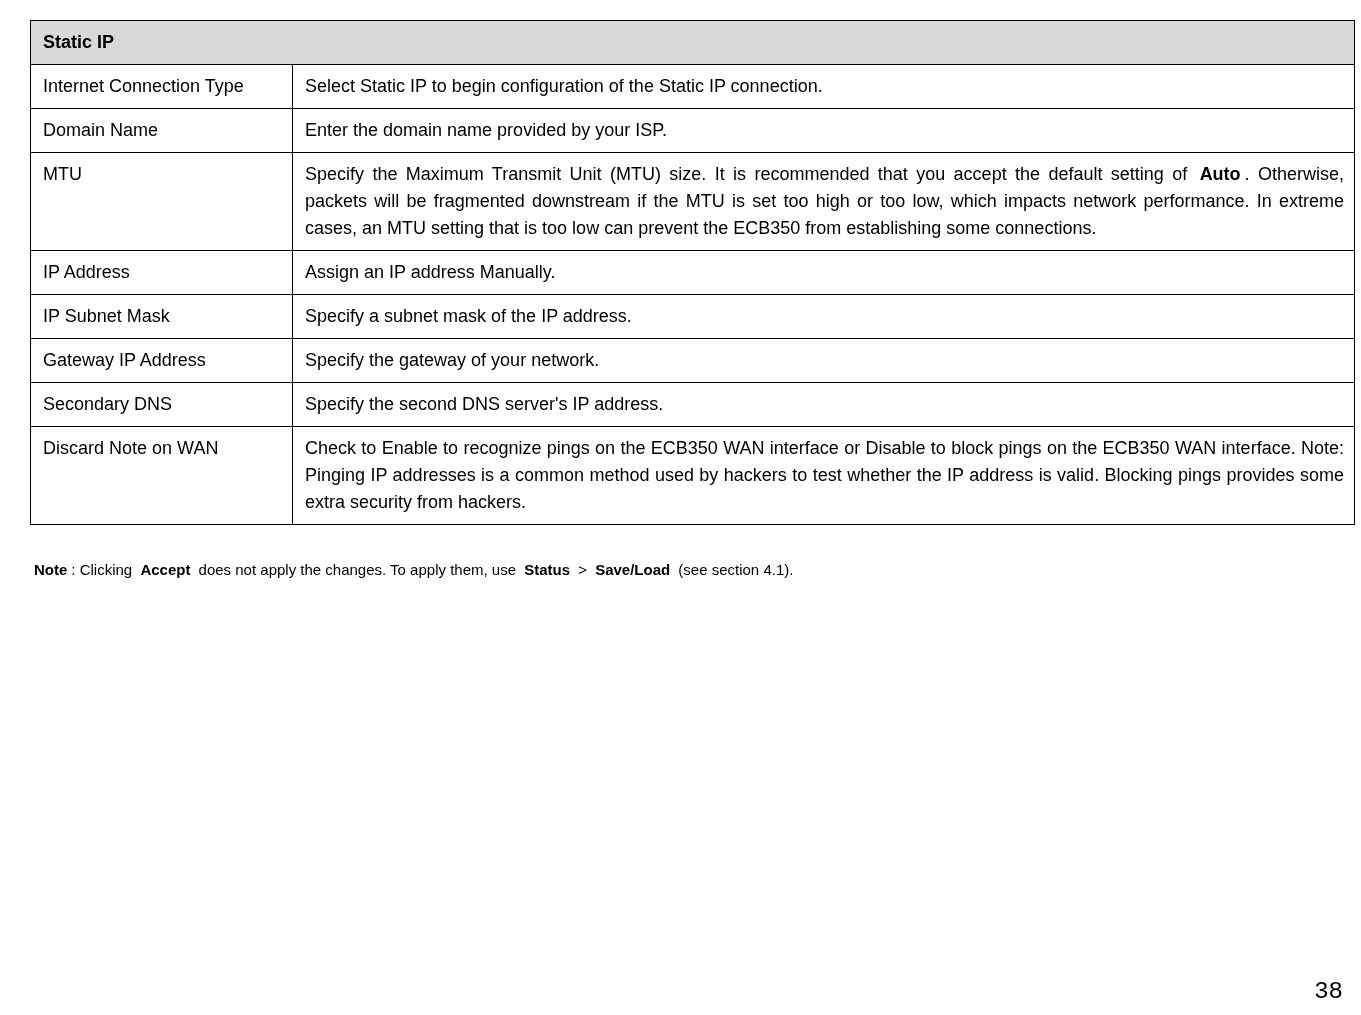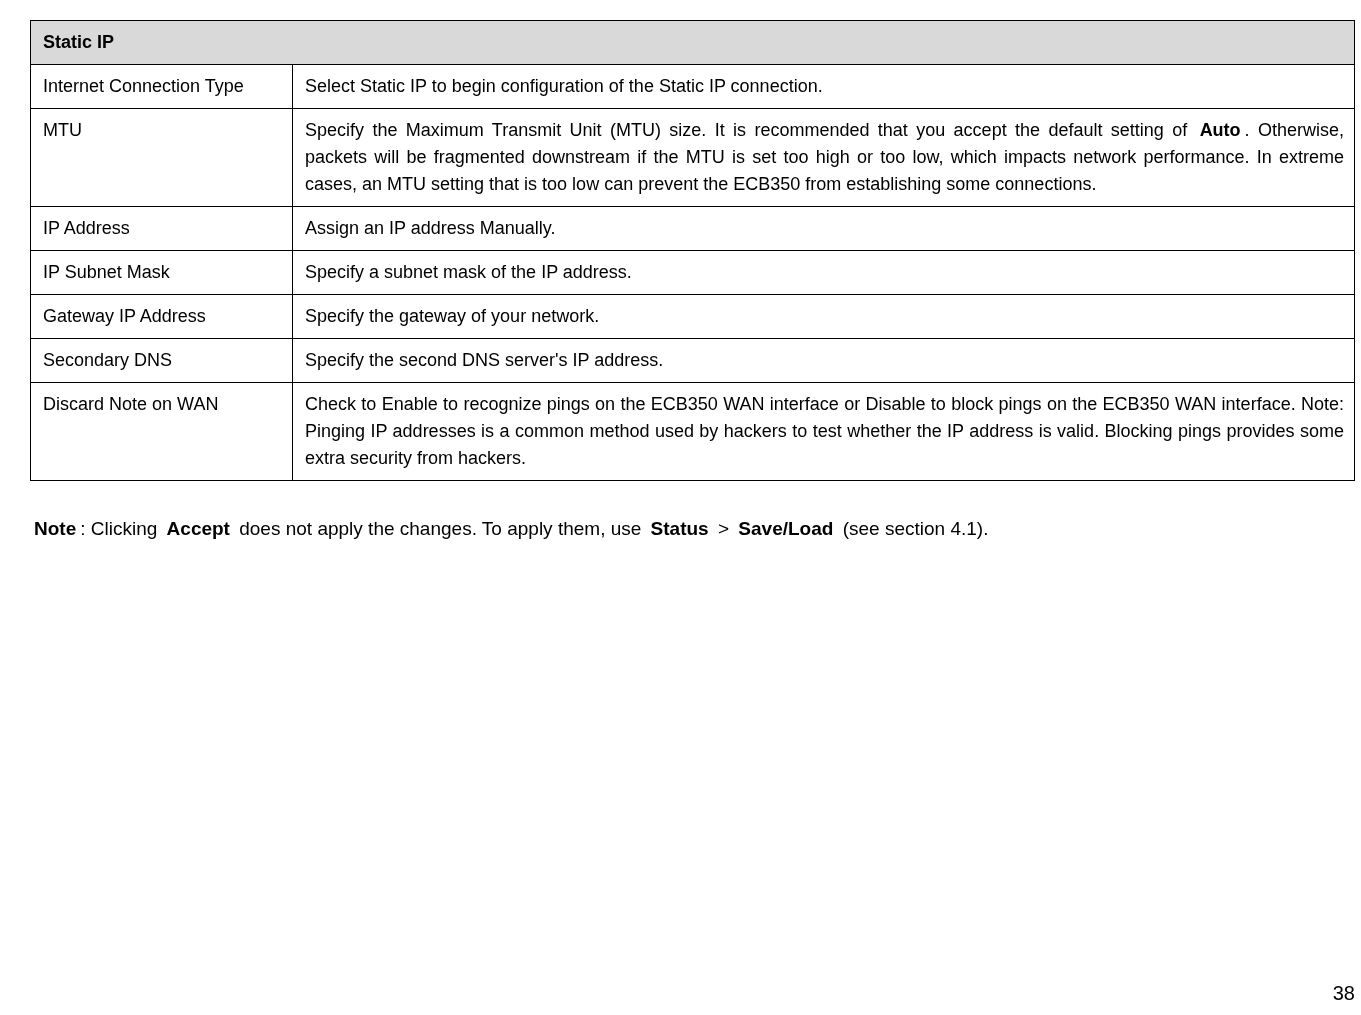--- a/index.html
+++ b/index.html
@@ -41,47 +41,51 @@
       font-weight: normal;
     }
     .desc-cell {
       font-weight: normal;
     }
     .justify {
       text-align: justify;
     }
     .note {
       margin-top: 34px;
-      font-size: 19px;
+      font-size: 15px;
       line-height: 1.5;
     }
     .page-number {
       position: absolute;
       bottom: 14px;
-      right: 10px;
-      font-family: Liberation Sans, sans-serif;
-      font-size: 20px;
+      right: 22px;
+      font-family: Liberation Mono, monospace;
+      font-size: 24px;
     }
     b { font-weight: bold; }
   </style>
 </head>
 <body>
 
 <table>
   <colgroup>
     <col class="label-col">
     <col>
   </colgroup>
   <tbody>
       <tr class="header-row">
         <td colspan="2">Static IP</td>
       </tr>
       <tr>
         <td class="label-cell">Internet Connection Type</td>
         <td class="desc-cell">Select Static IP to begin configuration of the Static IP connection.</td>
+      </tr>
+      <tr>
+        <td class="label-cell">Domain Name</td>
+        <td class="desc-cell">Enter the domain name provided by your ISP.</td>
       </tr>
       <tr>
         <td class="label-cell">MTU</td>
         <td class="desc-cell justify">Specify the Maximum Transmit Unit (MTU) size. It is recommended that you accept the default setting of <b>Auto</b>. Otherwise, packets will be fragmented downstream if the MTU is set too high or too low, which impacts network performance. In extreme cases, an MTU setting that is too low can prevent the ECB350 from establishing some connections.</td>
       </tr>
       <tr>
         <td class="label-cell">IP Address</td>
         <td class="desc-cell">Assign an IP address Manually.</td>
       </tr>
       <tr>

